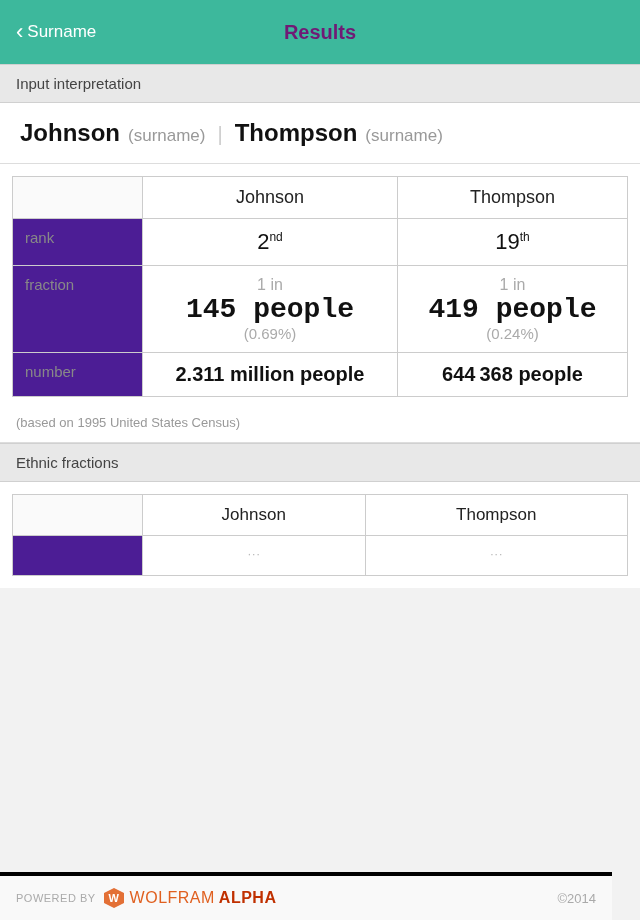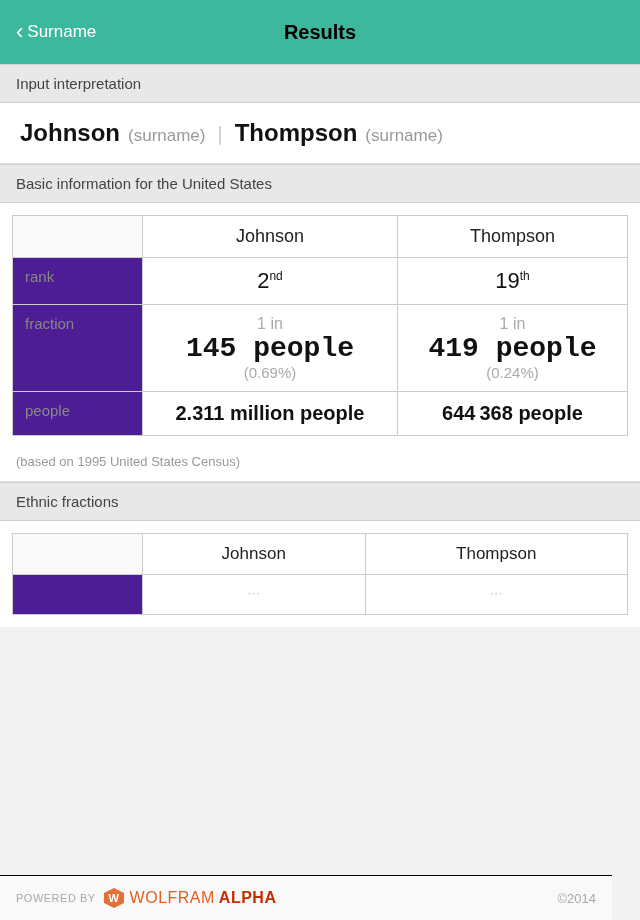--- a/index.html
+++ b/index.html
@@ -29,21 +29,21 @@
       gap: 4px;
     }
     .header-back-arrow {
       font-size: 22px;
       line-height: 1;
     }
     .header-title {
       position: absolute;
       left: 50%;
       transform: translateX(-50%);
-      color: #000000;
+      color: #701a75;
       font-size: 20px;
       font-weight: bold;
     }
 
     
     .section-header {
       background: #e8e8e8;
       padding: 10px 16px;
       font-size: 15px;
       color: #444;
@@ -156,21 +156,21 @@
       background: white;
       padding: 12px 12px;
     }
     .ethnic-table-container table th {
       font-size: 17px;
     }
 
     
     .footer {
       background: #f9f9f9;
-      border-top: 1px solid #000000;
+      border-top: 4px solid #000000;
       padding: 10px 16px;
       display: flex;
       align-items: center;
       justify-content: space-between;
       position: fixed;
       bottom: 0;
       width: 612px;
     }
     .footer-left {
       display: flex;
@@ -227,23 +227,20 @@
   </div>
 
   <div class="input-interp">
     <span class="surname-name">Johnson</span>
     <span class="surname-label">(<span>surname</span>)</span>
     <span class="surname-divider">|</span>
     <span class="surname-name">Thompson</span>
     <span class="surname-label">(<span>surname</span>)</span>
   </div>
 
-  <div class="section-header">
-    <span>Basic information for the United States</span>
-  </div>
 
   <div class="table-container">
     <table>
       <thead>
         <tr>
           <th></th>
           <th>Johnson</th>
           <th>Thompson</th>
         </tr>
       </thead>
@@ -267,21 +264,21 @@
             <span class="fraction-pct">(0.69%)</span>
           </td>
           <td>
             <span class="fraction-main">1 in</span>
             <span class="fraction-number">419 people</span>
             <span class="fraction-pct">(0.24%)</span>
           </td>
         </tr>
 
         <tr>
-          <td>people</td>
+          <td>number</td>
           <td>
             <span class="number-val">2.311 million people</span>
           </td>
           <td>
             <span class="number-val">644 368 people</span>
           </td>
         </tr>
       </tbody>
     </table>
   </div>

